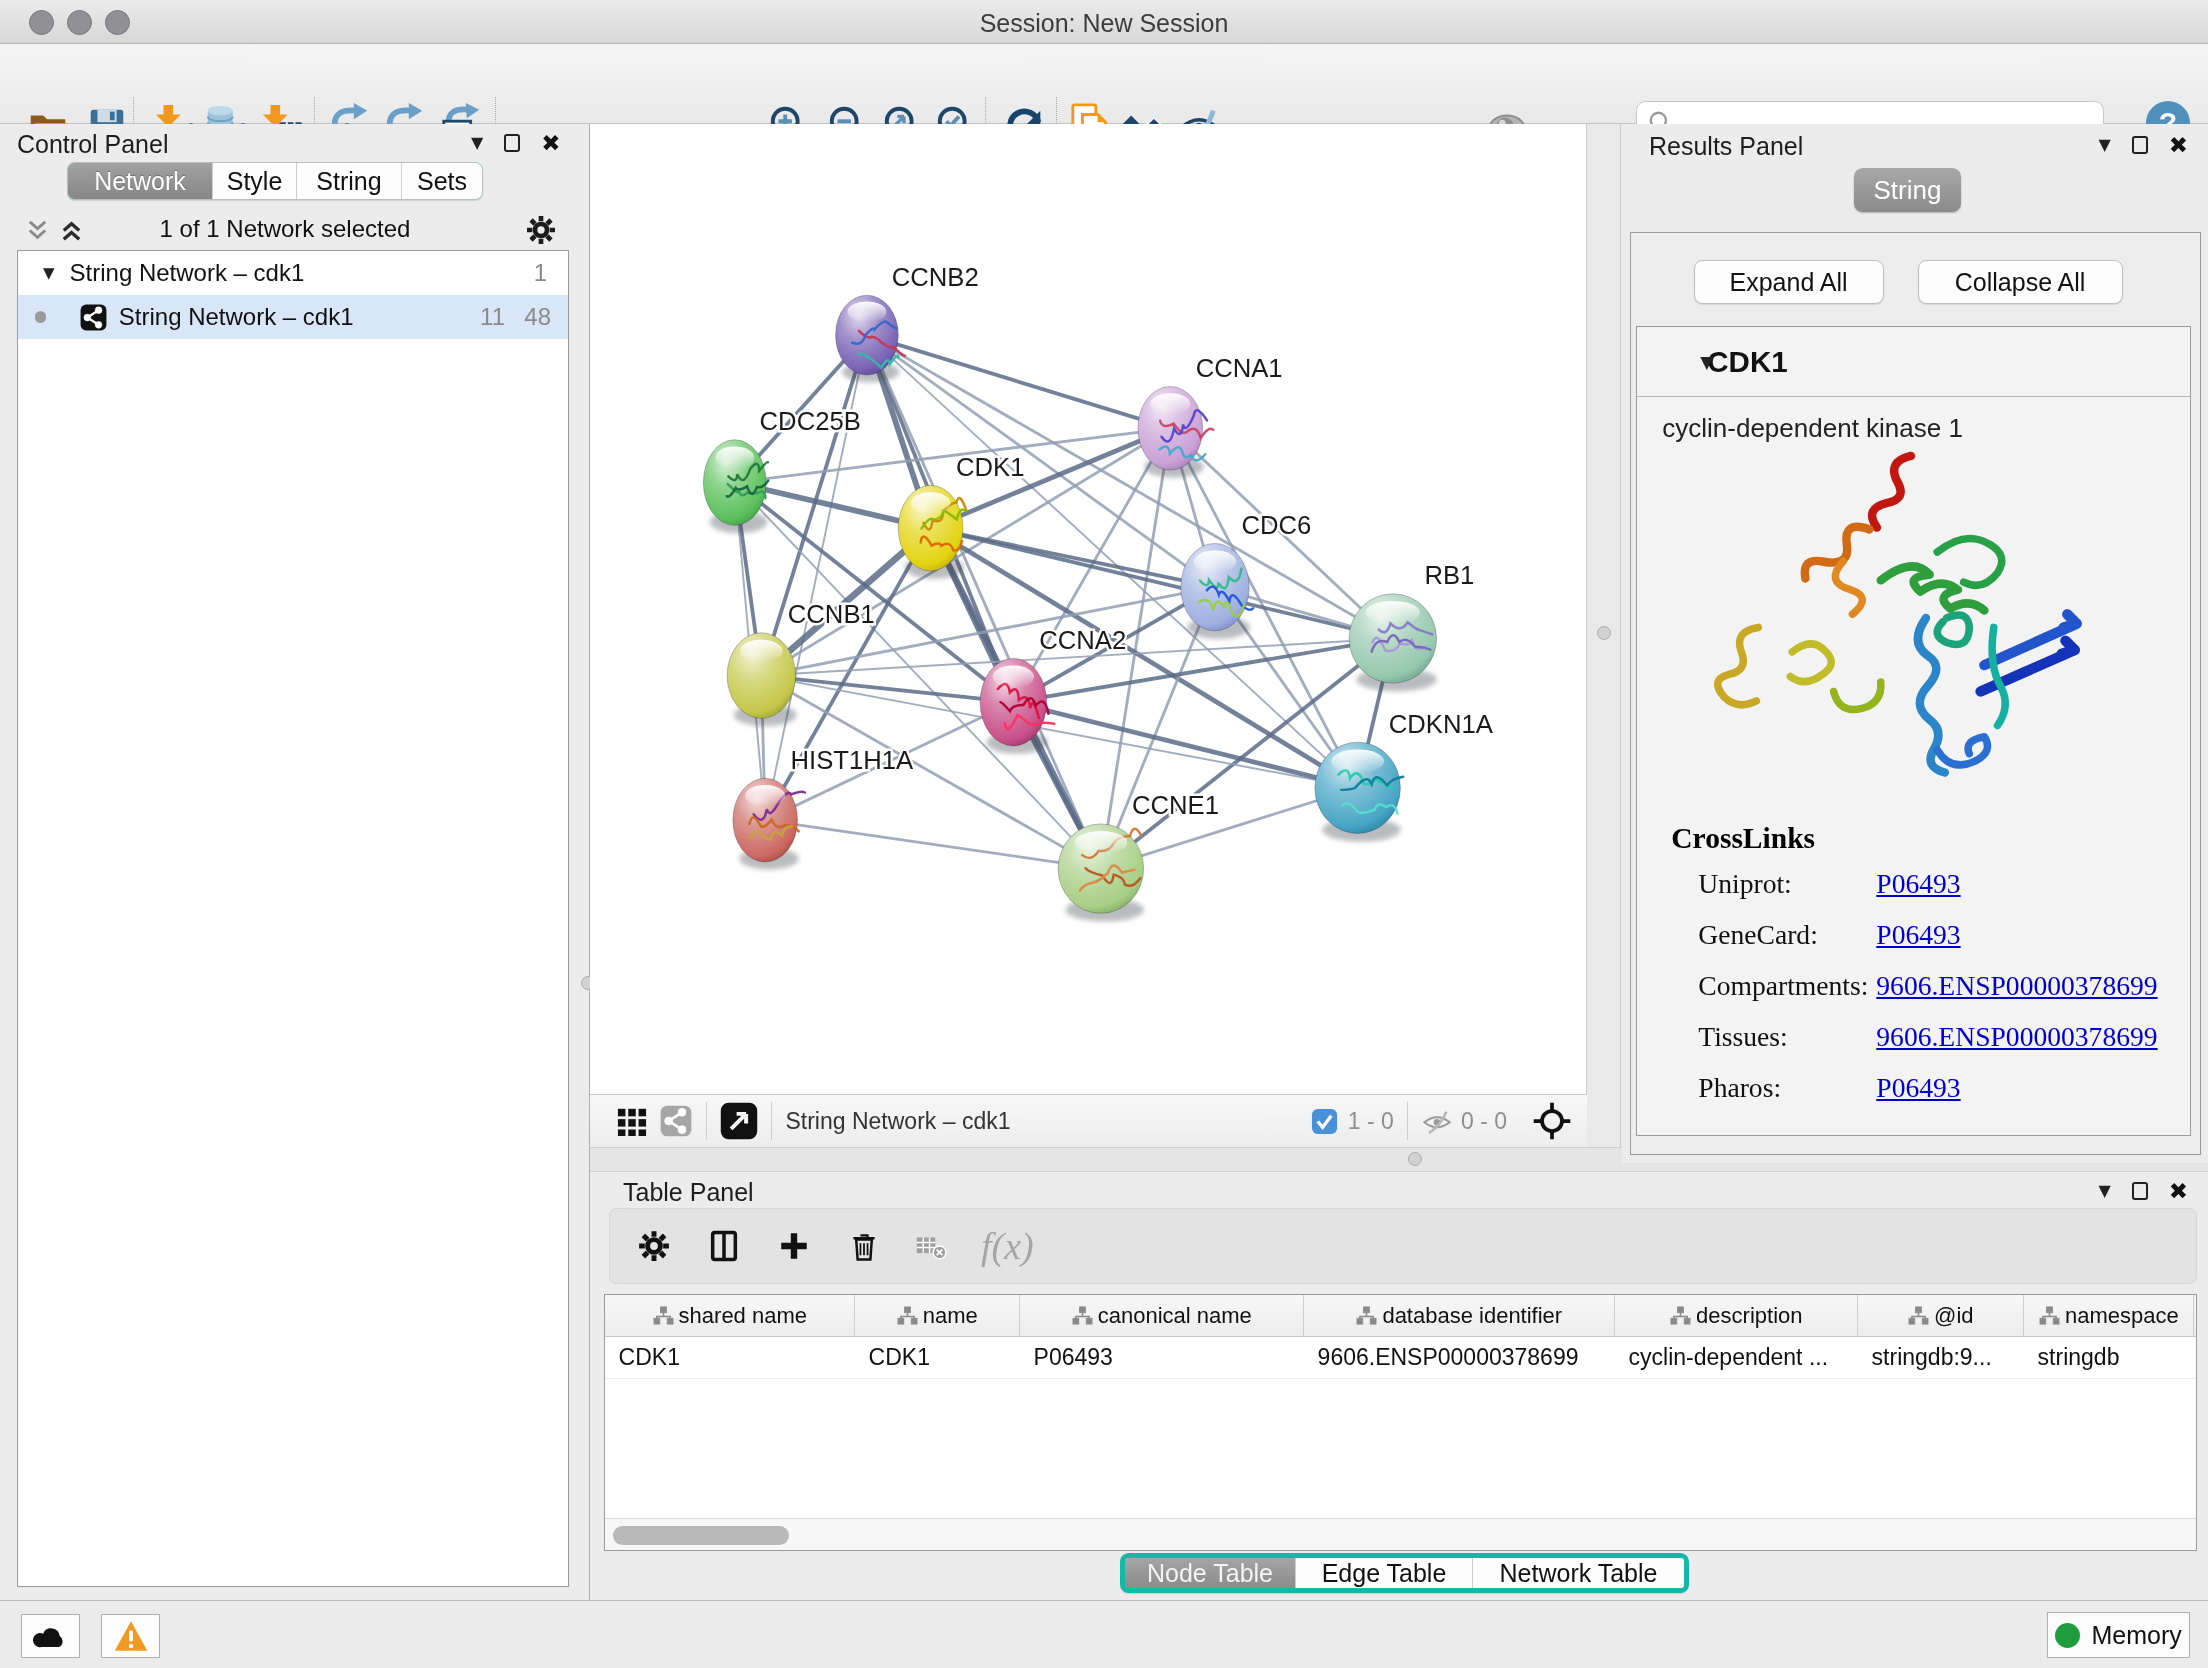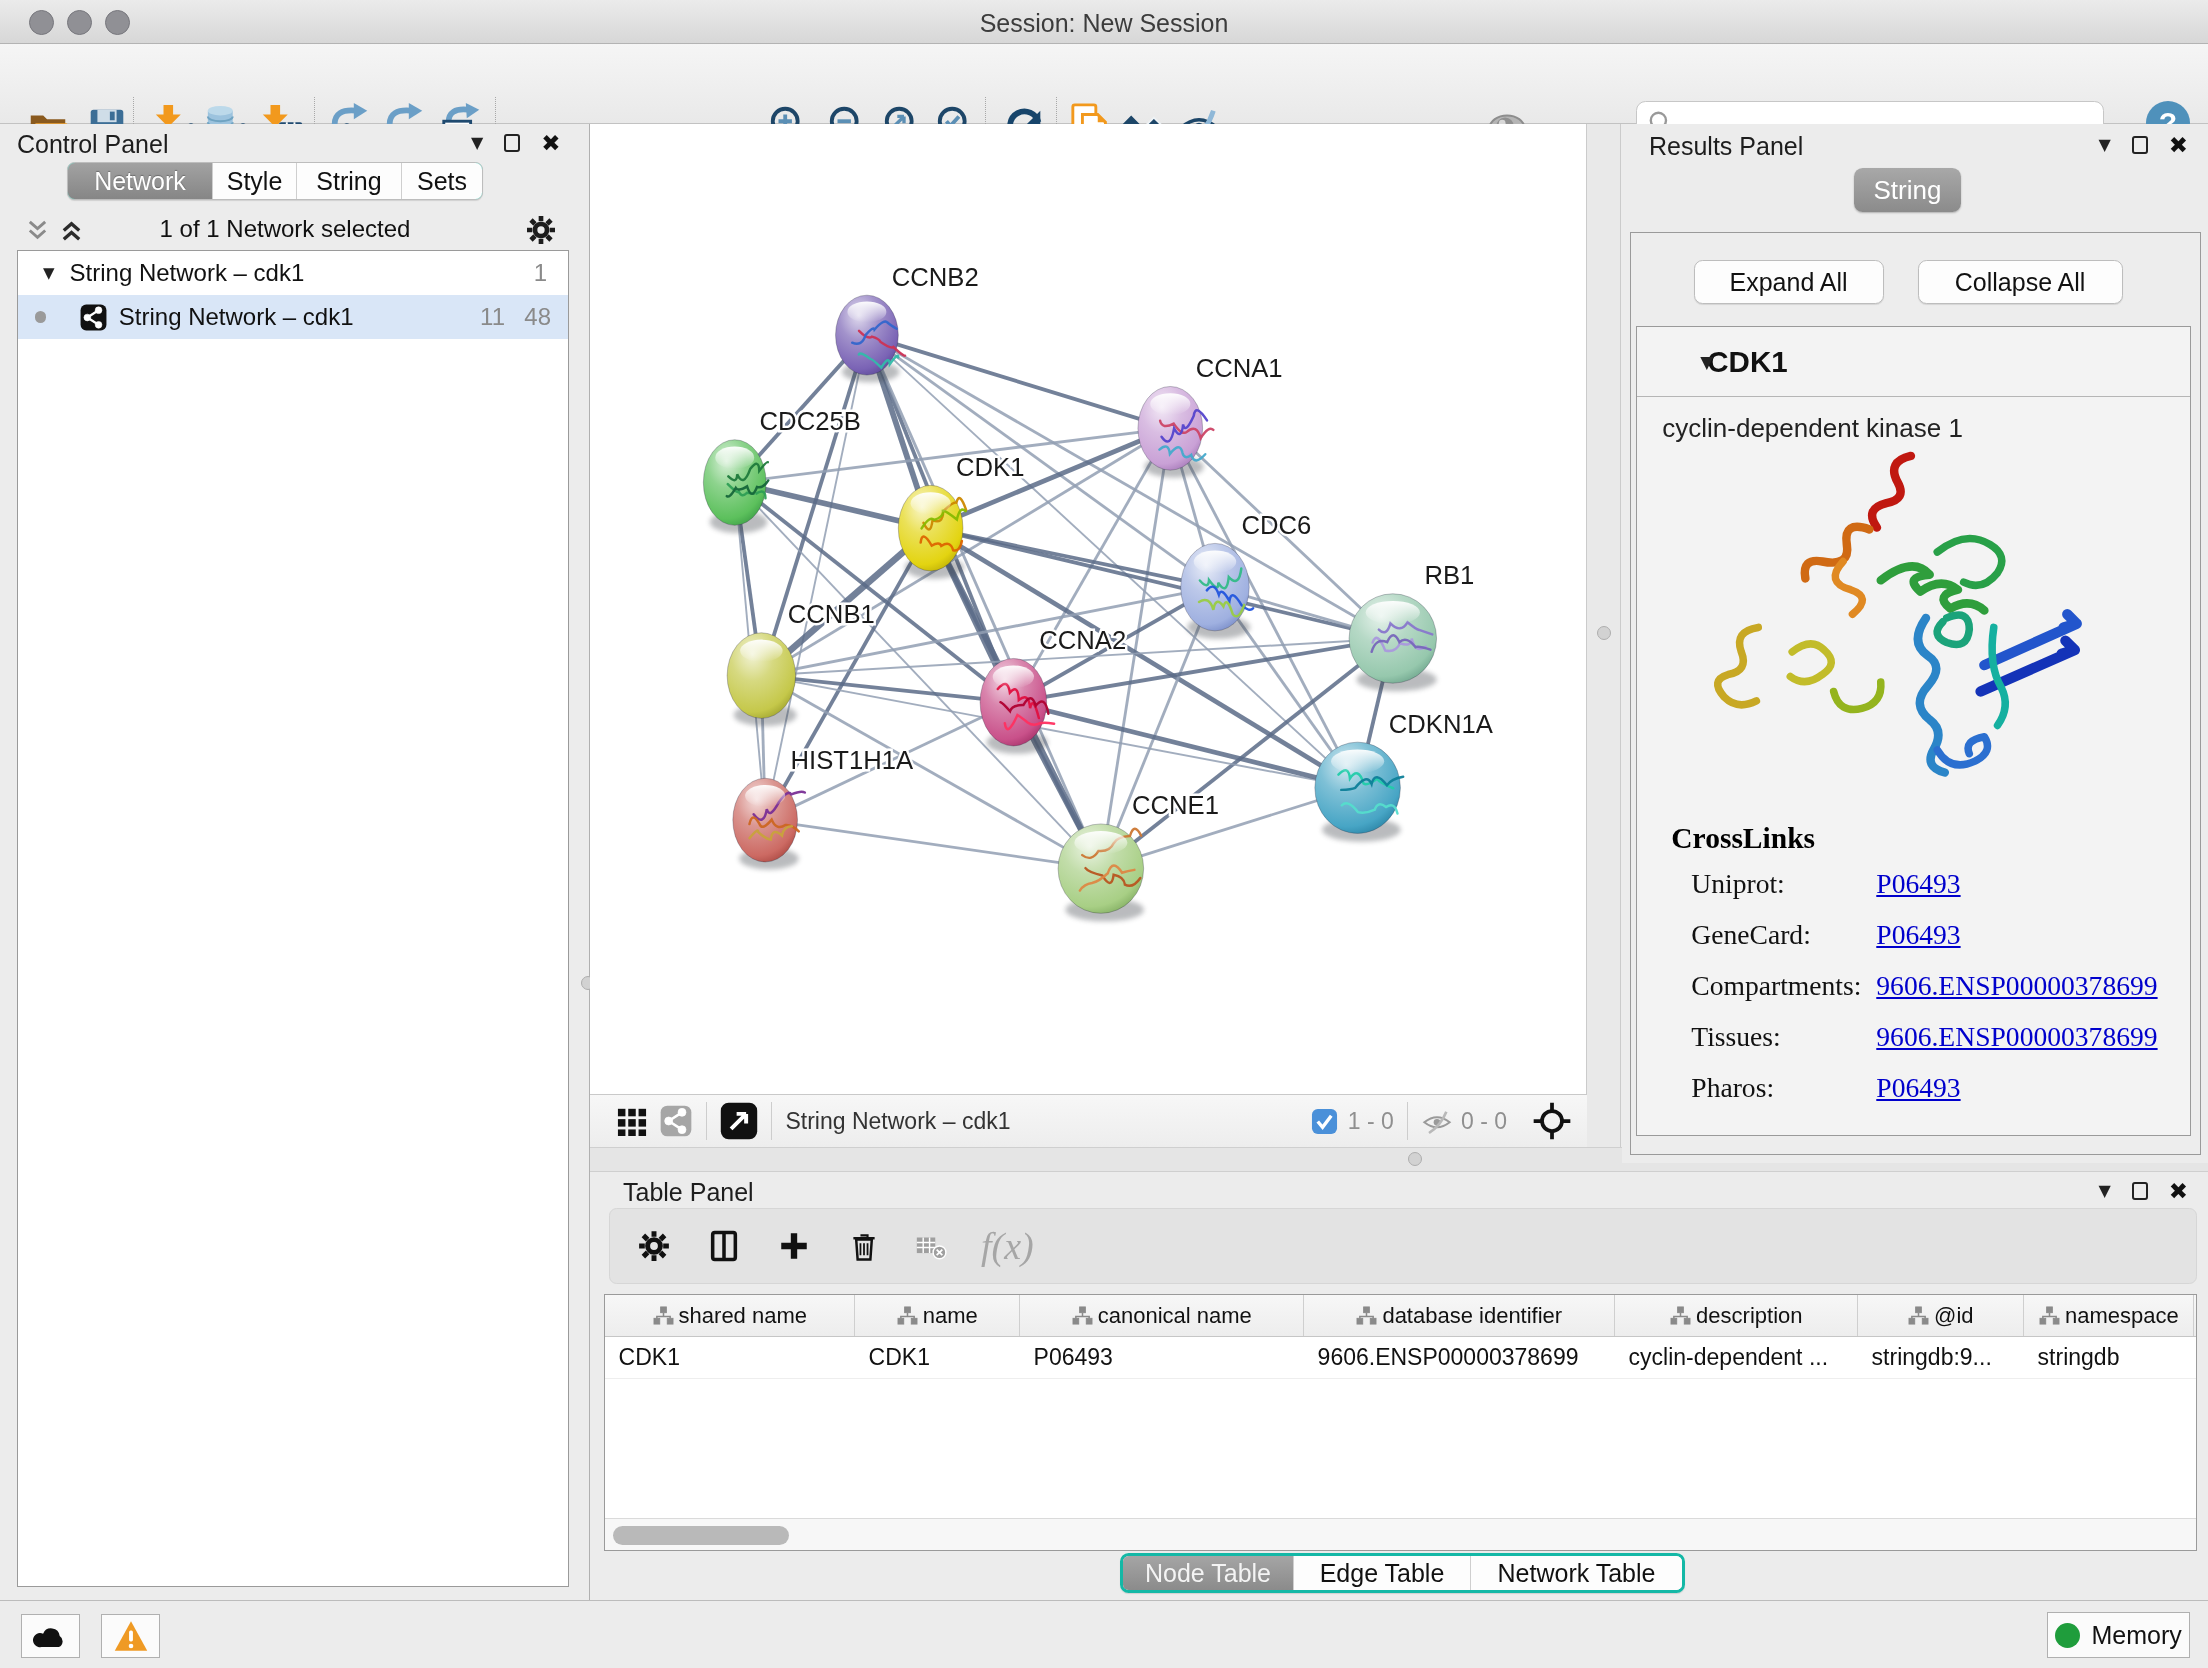--- a/index.html
+++ b/index.html
@@ -53,34 +53,34 @@
   #string-tab { position:absolute; left:232px; top:44px; width:107px; height:44px; border-radius:8.6px; background:linear-gradient(#a8a8a8,#8b8b8b); color:#fff; font-size:26px; display:flex; align-items:center; justify-content:center; box-shadow:0 1px 1.9px rgba(0,0,0,.25); }
   #rp-outer { position:absolute; left:7.6px; top:108px; width:571px; height:923px; border:1.9px solid #9a9a9a; background:#ededed; }
   .rp-btn { position:absolute; top:27px; height:44px; background:#fdfdfd; border:1px solid #bdbdbd; border-radius:8.6px; font-size:25px; color:#111; display:flex; align-items:center; justify-content:center; box-shadow:0 1px 1px rgba(0,0,0,.1); }
   #rp-inner { position:absolute; left:5.7px; top:93px; width:555px; height:810px; border:1px solid #9a9a9a; background:#f3f3f3; }
   #rp-entry-head { position:absolute; left:0; top:0; width:100%; height:70px; border-bottom:1px solid #b5b5b5; display:flex; align-items:center; }
   #rp-entry-name { font-size:29.5px; font-weight:bold; color:#111; margin-left:70px; }
   #rp-desc { position:absolute; left:25px; top:86px; font-size:26px; color:#222; }
   #xl { position:absolute; left:34px; top:495px; font-family:"Liberation Serif","DejaVu Serif",serif; }
   #xl-title { font-size:29.5px; font-weight:bold; color:#000; }
   .xl-row { position:relative; height:51px; font-size:27.6px; }
-  .xl-label { position:absolute; left:20px; color:#111; }
+  .xl-label { position:absolute; left:27px; color:#111; }
   .xl-value { position:absolute; left:205px; color:#0000cc; text-decoration:underline; }
 
   
   #table-panel { left:590px; top:1172px; width:1619px; height:428px; background:#ececec; }
   #tp-toolbar { position:absolute; left:19px; top:36px; width:1588px; height:76px; background:#e3e3e3; border:1px solid #d6d6d6; border-radius:7.6px; display:flex; align-items:center; }
   #table-box { position:absolute; left:14.3px; top:122px; width:1593px; height:257px; background:#fff; border:1.9px solid #9a9a9a; }
   #thead { display:flex; height:42px; background:linear-gradient(#f7f7f7,#ededed); border-bottom:1.9px solid #c6c6c6; }
   .th { display:flex; align-items:center; justify-content:center; gap:5px; border-right:1px solid #cfcfcf; font-size:22px; color:#111; overflow:hidden; white-space:nowrap; }
   #trow { display:flex; height:42px; border-bottom:1px solid #eee; }
   .td { padding-left:13.3px; display:flex; align-items:center; font-size:23px; color:#111; overflow:hidden; white-space:nowrap; }
   #tb-scroll { position:absolute; left:0; bottom:0; width:100%; height:32px; background:#f7f7f7; border-top:1px solid #dadada; }
   #tb-thumb { position:absolute; left:7.6px; top:6.7px; width:176px; height:19px; border-radius:9.5px; background:#b9b9b9; }
-  #tp-tabs { position:absolute; left:530px; top:381px; display:flex; height:40px; border:3px solid #14b8a6; border-radius:8.6px; overflow:hidden; box-shadow:0 1px 1px rgba(0,0,0,.12); }
+  #tp-tabs { position:absolute; left:530px; top:381px; display:flex; height:40px; border:5px solid #14b8a6; border-radius:8.6px; overflow:hidden; box-shadow:0 1px 1px rgba(0,0,0,.12); }
   #tp-tabs > div { display:flex; align-items:center; justify-content:center; font-size:25px; background:#fdfdfd; color:#111; border-right:1px solid #cfcfcf; }
   #tp-tabs > div:last-child { border-right:none; }
   #tp-tabs > div.on { background:linear-gradient(#a5a5a5,#8b8b8b); color:#f4f4f4; }
 
   
   #statusbar { left:0; top:1600px; width:2208px; height:68px; background:#ececec; border-top:1.9px solid #bcbcbc; }
   .sb-btn { position:absolute; top:13.3px; width:59px; height:44px; background:#fbfbfb; border:1.9px solid #b0b0b0; display:flex; align-items:center; justify-content:center; }
   #memory-btn { position:absolute; left:2047px; top:11.4px; width:143px; height:46px; background:#fbfbfb; border:1.9px solid #b0b0b0; display:flex; align-items:center; justify-content:center; gap:11.4px; font-size:25px; color:#111; }
   #mem-dot { width:25px; height:25px; border-radius:50%; background:#1f9d3c; }
 

